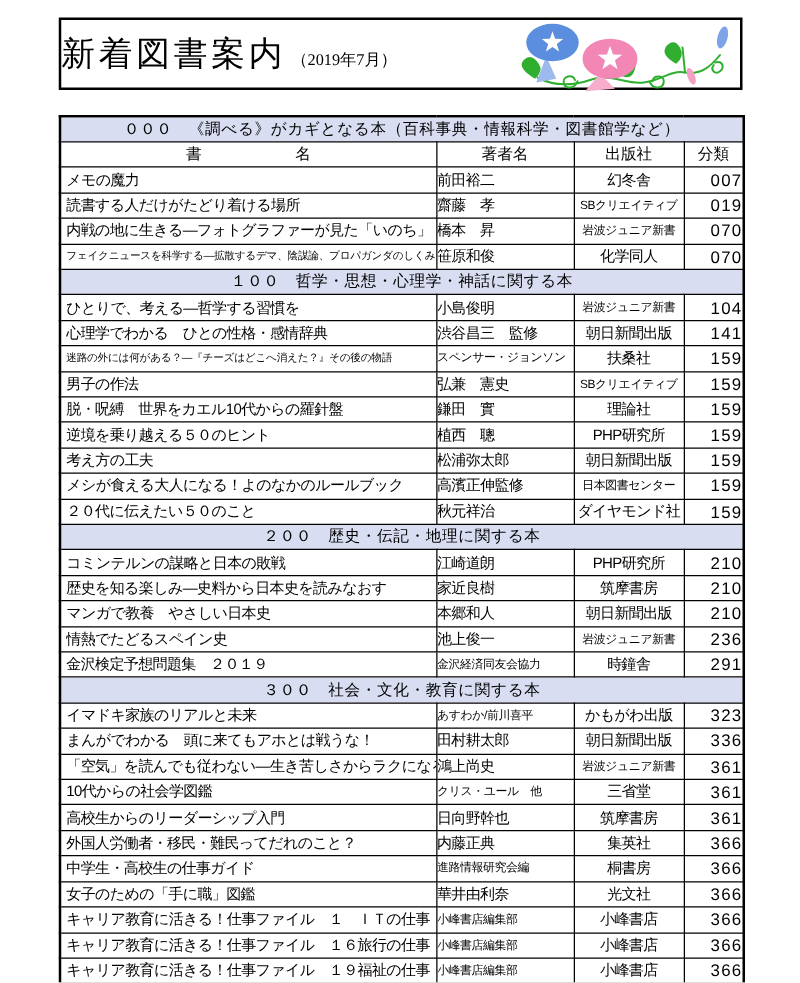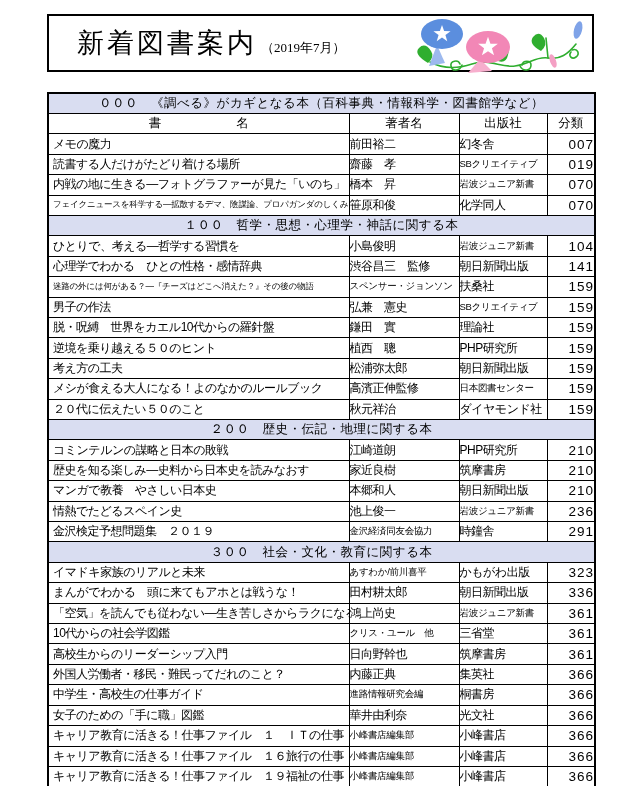--- a/index.html
+++ b/index.html
@@ -8,21 +8,21 @@
     width:640px; height:786px;
     font-family:"Liberation Sans","DejaVu Sans",sans-serif;
     color:#000;
   }
   .page { position:relative; width:640px; height:786px; background:#fff; overflow:hidden; }
 
   
   .title-box {
     position:absolute; left:47px; top:14px; width:547px; height:58px;
     border:2px solid #000; background:#fff;
-    display:flex; align-items:center; padding-left:28px;
+    display:flex; align-items:center; 
   }
   .title {
     font-family:"Liberation Serif","DejaVu Serif",serif;
     font-size:27px; letter-spacing:3px; white-space:nowrap;
   }
   .subtitle {
     font-family:"Liberation Serif","DejaVu Serif",serif;
     font-size:13px; margin-left:4px; margin-top:10px; white-space:nowrap;
   }
   .decor { position:absolute; right:2px; top:0; }
@@ -36,21 +36,21 @@
   .book-table td {
     border:1px solid #000; height:20.41px;
     overflow:hidden; white-space:nowrap; vertical-align:middle;
   }
   td.section-heading {
     background:#d9ddf1; text-align:center; font-size:12.5px; letter-spacing:0.5px;
   }
   td.colheader { text-align:center; font-size:12.5px; }
   td.cell.col-title  { text-align:left; padding-left:4px; font-size:12px; letter-spacing:-0.5px; }
   td.cell.col-author { text-align:left; font-size:12px; letter-spacing:-0.5px; }
-  td.cell.col-publisher { text-align:left; font-size:12px; letter-spacing:-0.5px; }
+  td.cell.col-publisher { text-align:center; font-size:12px; letter-spacing:-0.5px; }
   td.cell.col-class  { text-align:right; font-size:13.5px; letter-spacing:1px; }
   td.cell.col-title.small { font-size:8.5px; letter-spacing:-0.2px; }
   td.cell.col-author.small, td.cell.col-publisher.small { font-size:9.5px; letter-spacing:-0.3px; }
 </style>
 </head>
 <body>
 
 <div class="page">
 
   <div class="title-box">

